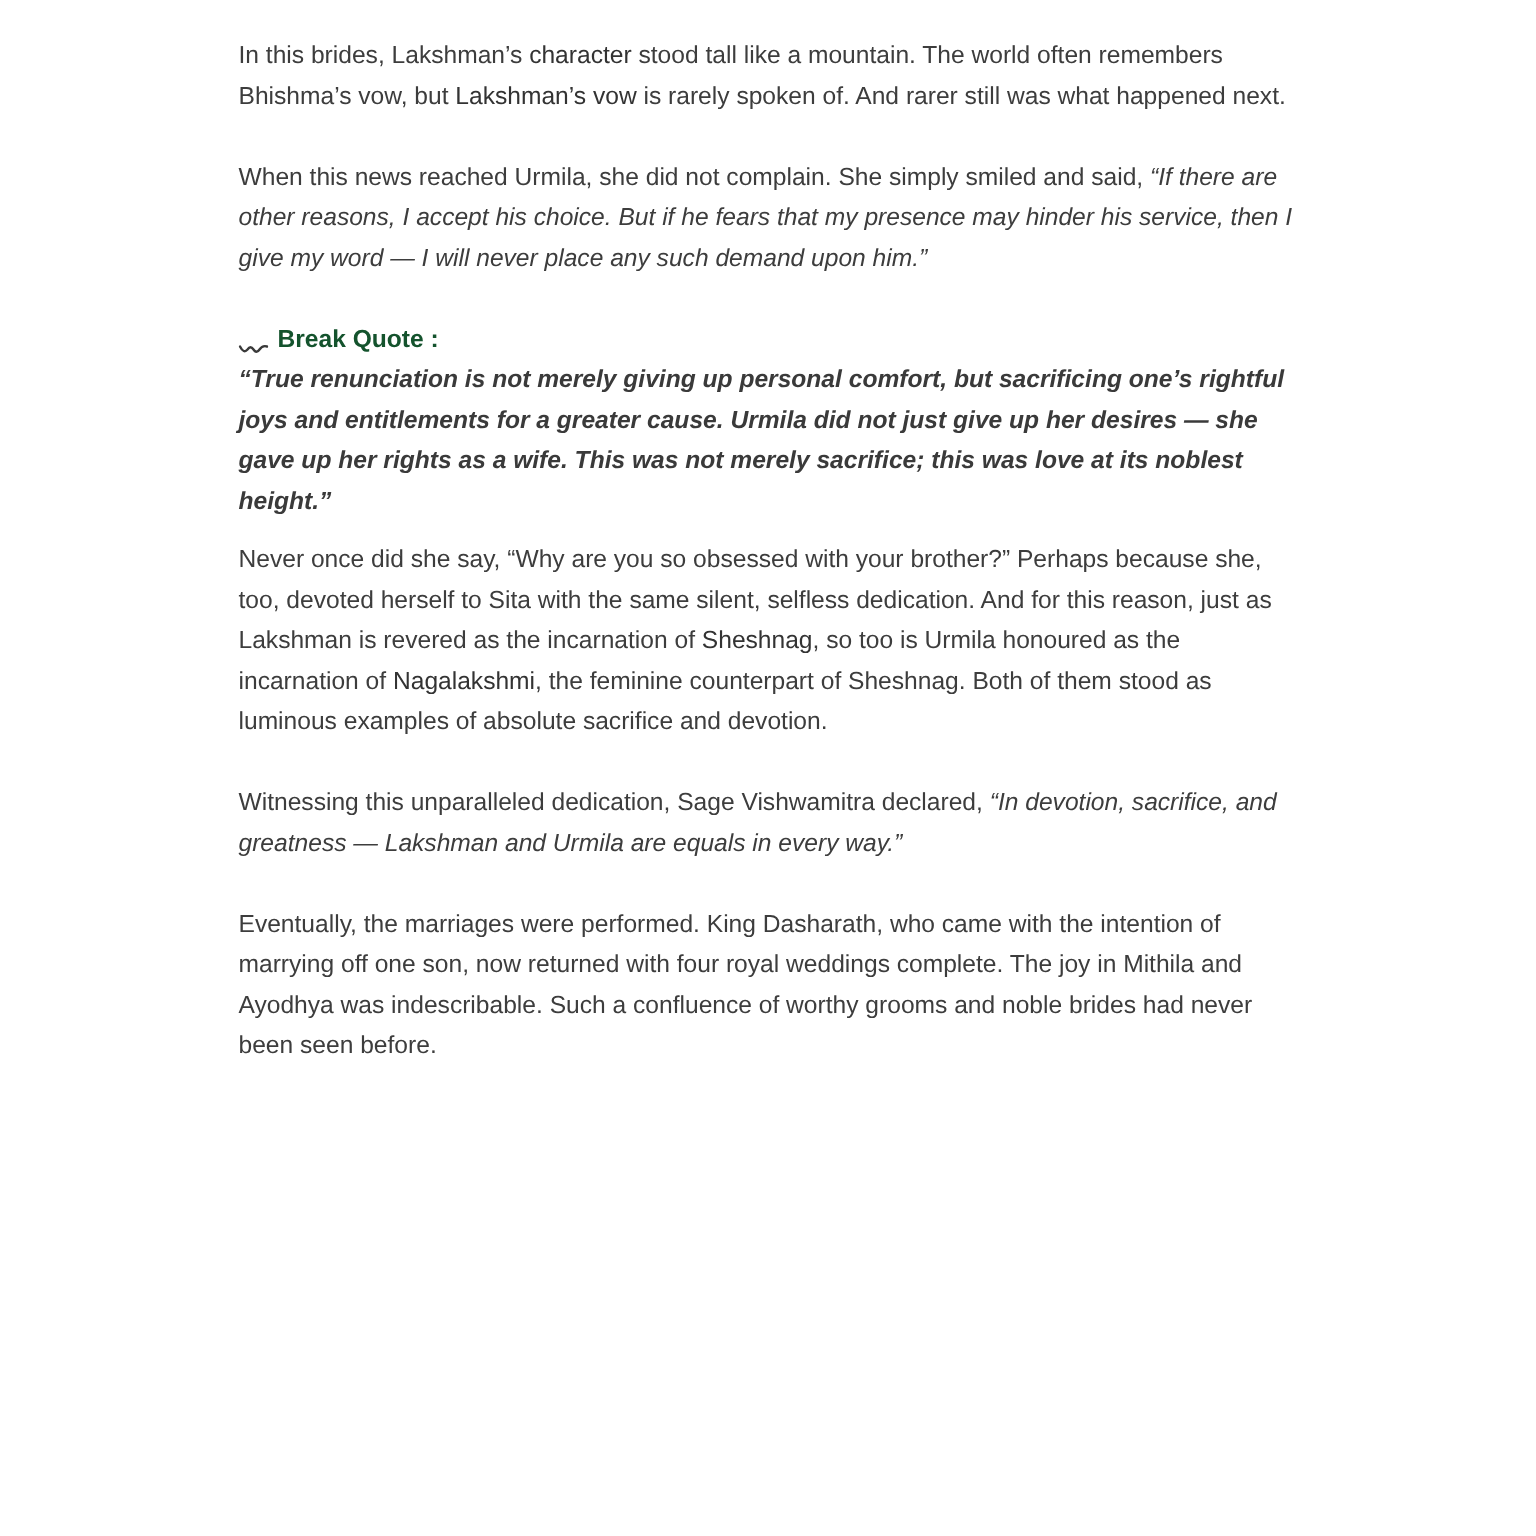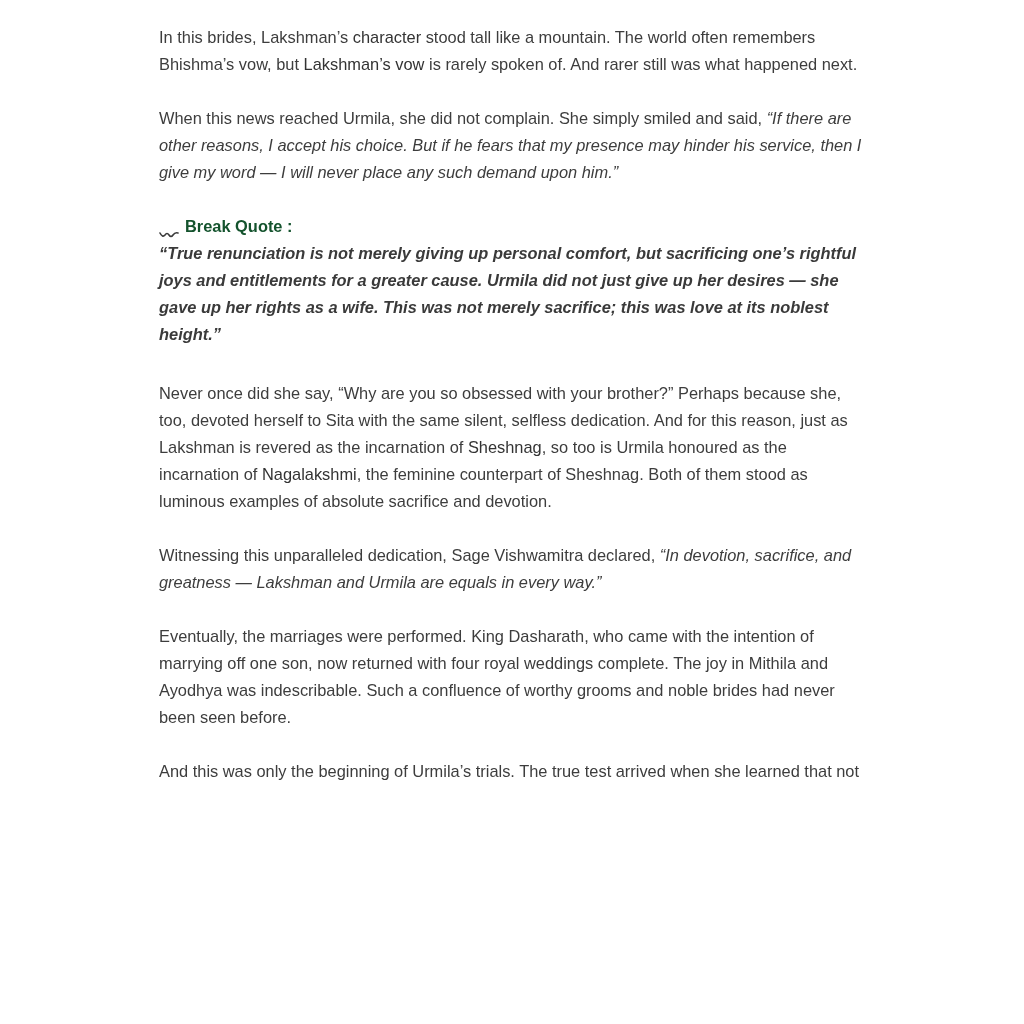--- a/index.html
+++ b/index.html
@@ -32,21 +32,21 @@
     }
     .para i, .para em {
       font-style: italic;
     }
     .break-head {
       margin: 0;
       font-weight: bold;
       color: #14532d;
     }
     .break-quote {
-      margin: 0 0 32px 0;
+      margin: 0 0 12px 0;
       font-weight: bold;
       font-style: italic;
       color: #3a3a3a;
     }
     .wave-icon {
       display: inline-block;
       width: 20px;
       height: 10px;
       margin-right: 6px;
       vertical-align: middle;
@@ -86,17 +86,14 @@
   <p class="para">
     <span>Witnessing this unparalleled dedication, Sage Vishwamitra declared, </span><em>“In devotion, sacrifice, and greatness — Lakshman and Urmila are equals in every way.”</em>
   </p>
 
   <p class="para">
     <span>Eventually, the marriages were performed. King Dasharath, who came with the intention of marrying off one son, now returned with four royal weddings complete. The joy in Mithila and Ayodhya was indescribable. Such a confluence of worthy grooms and noble brides had never been seen before.</span>
   </p>
 
 
 
-  <p class="para">
-    <span>And this was only the beginning of Urmila’s trials. The true test arrived when she learned that not</span>
-  </p>
 
 </div>
 
 </body></html>

